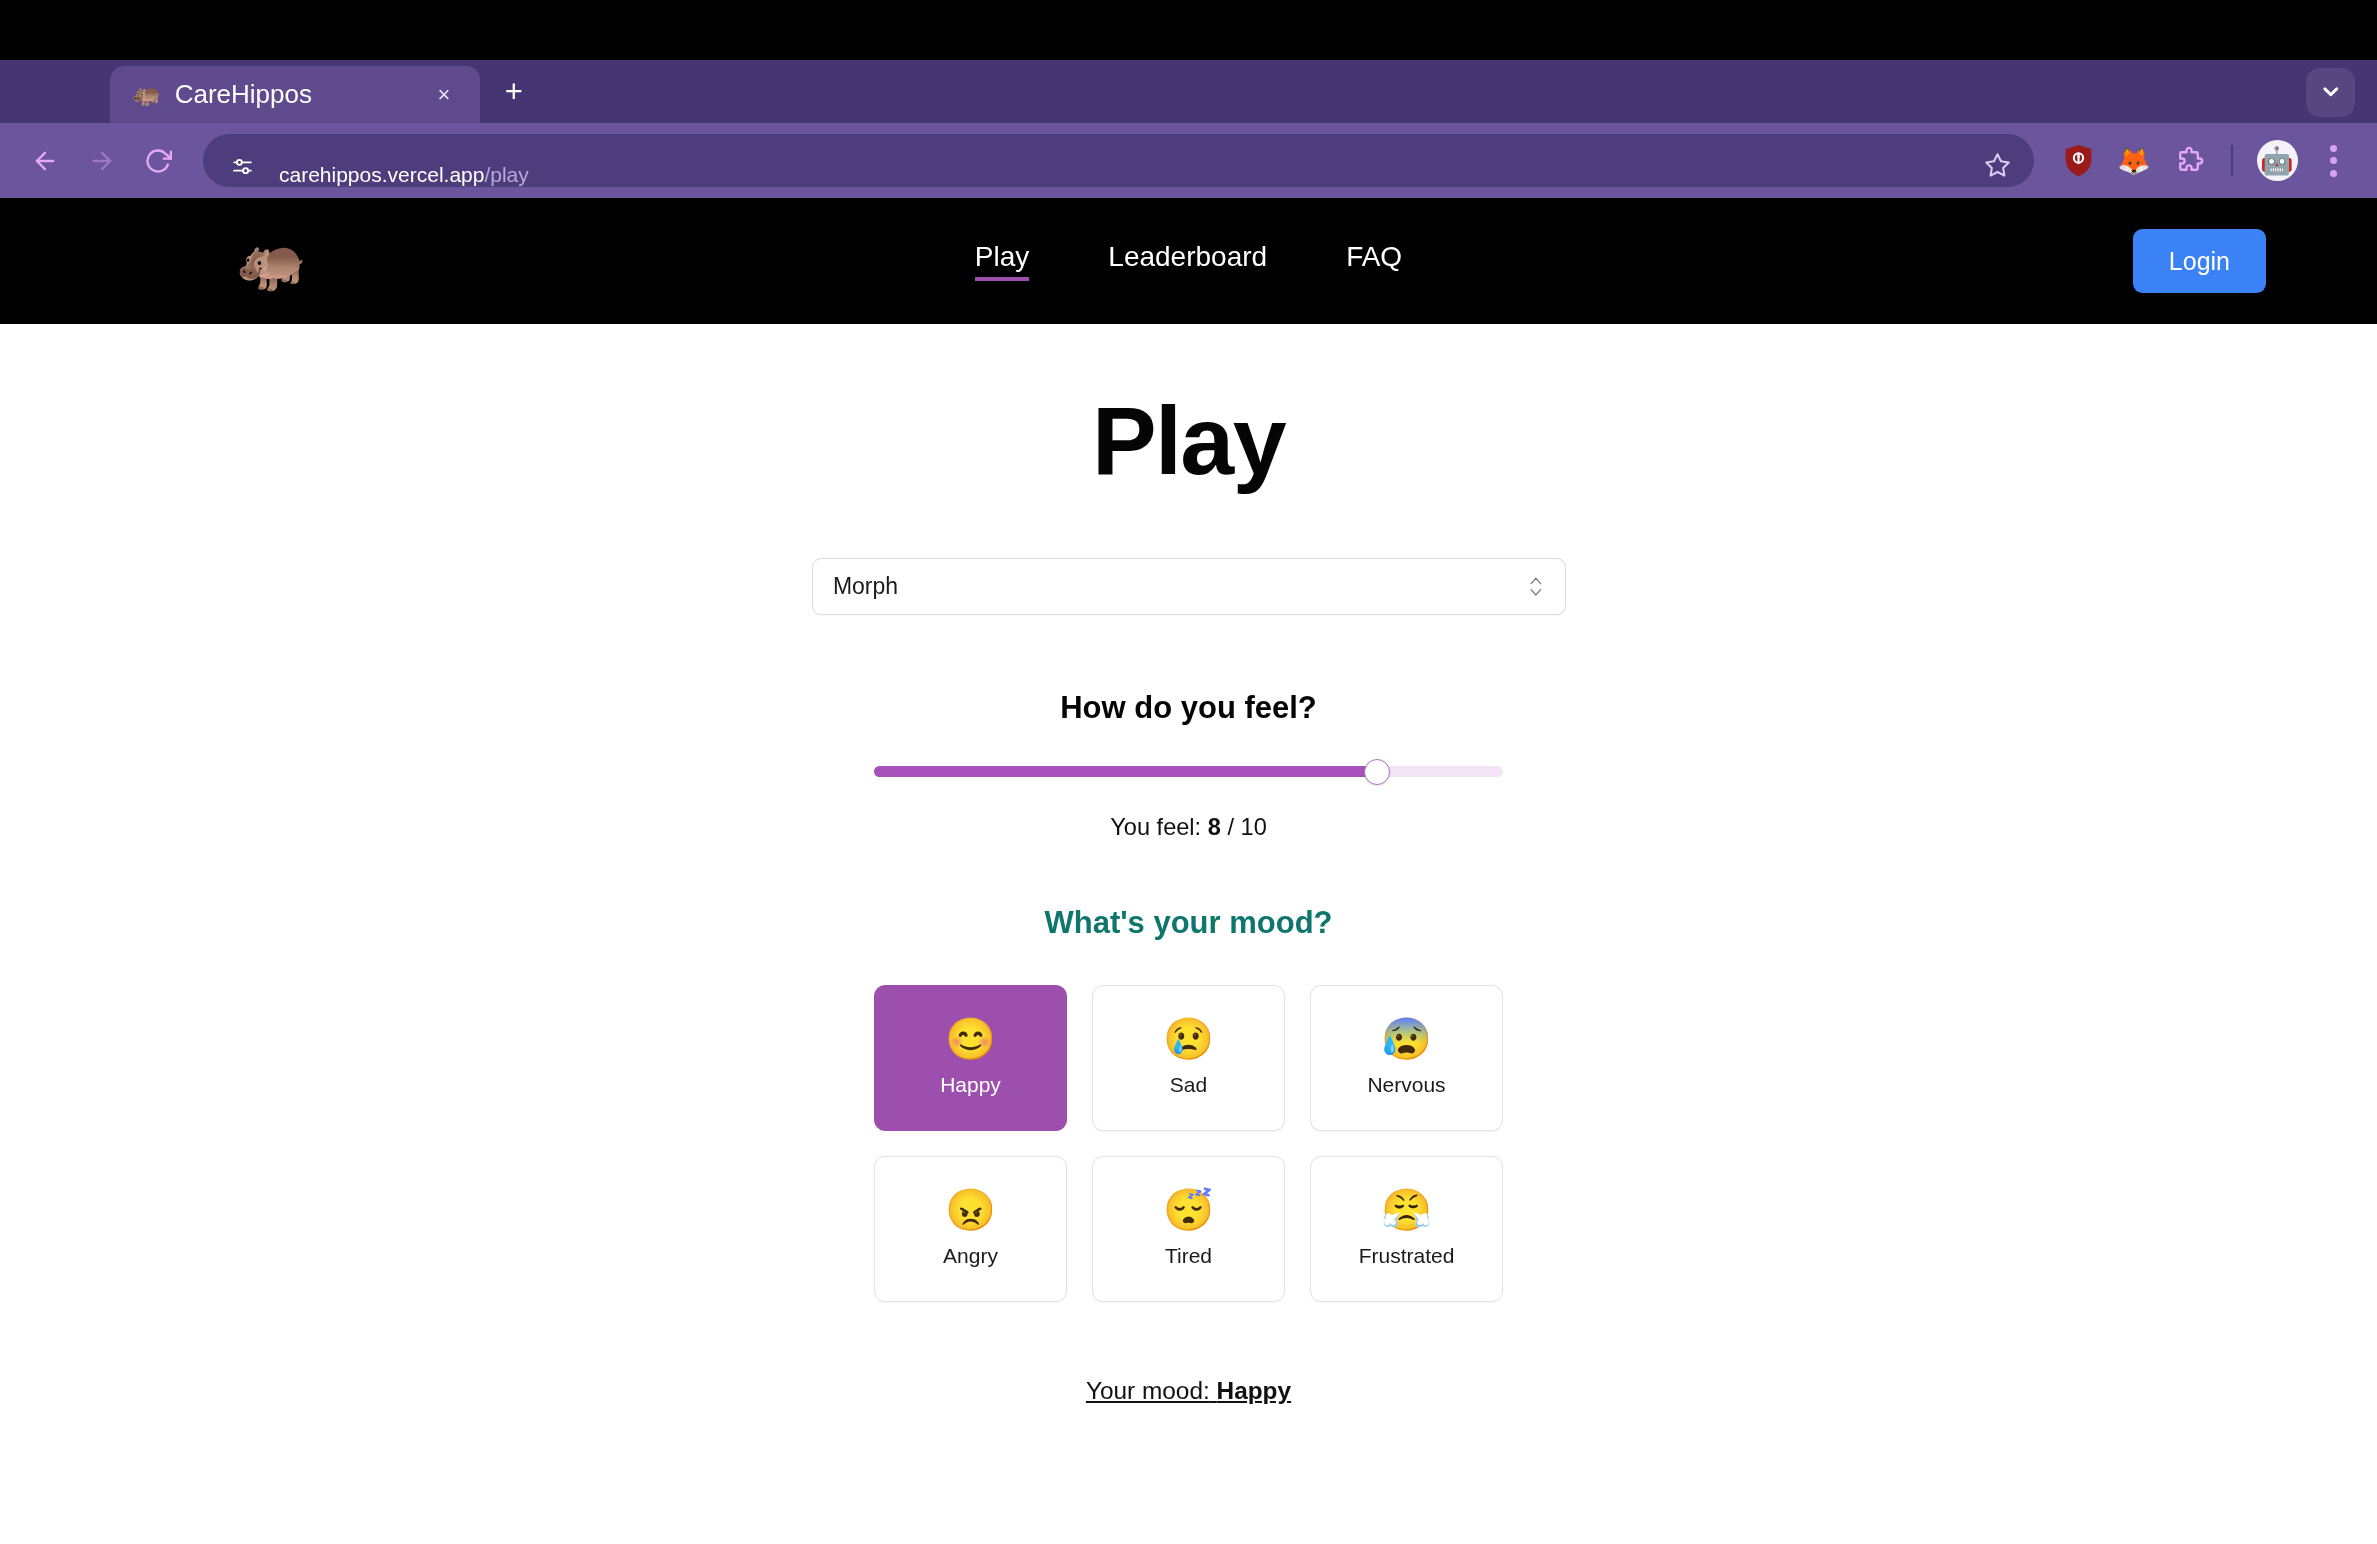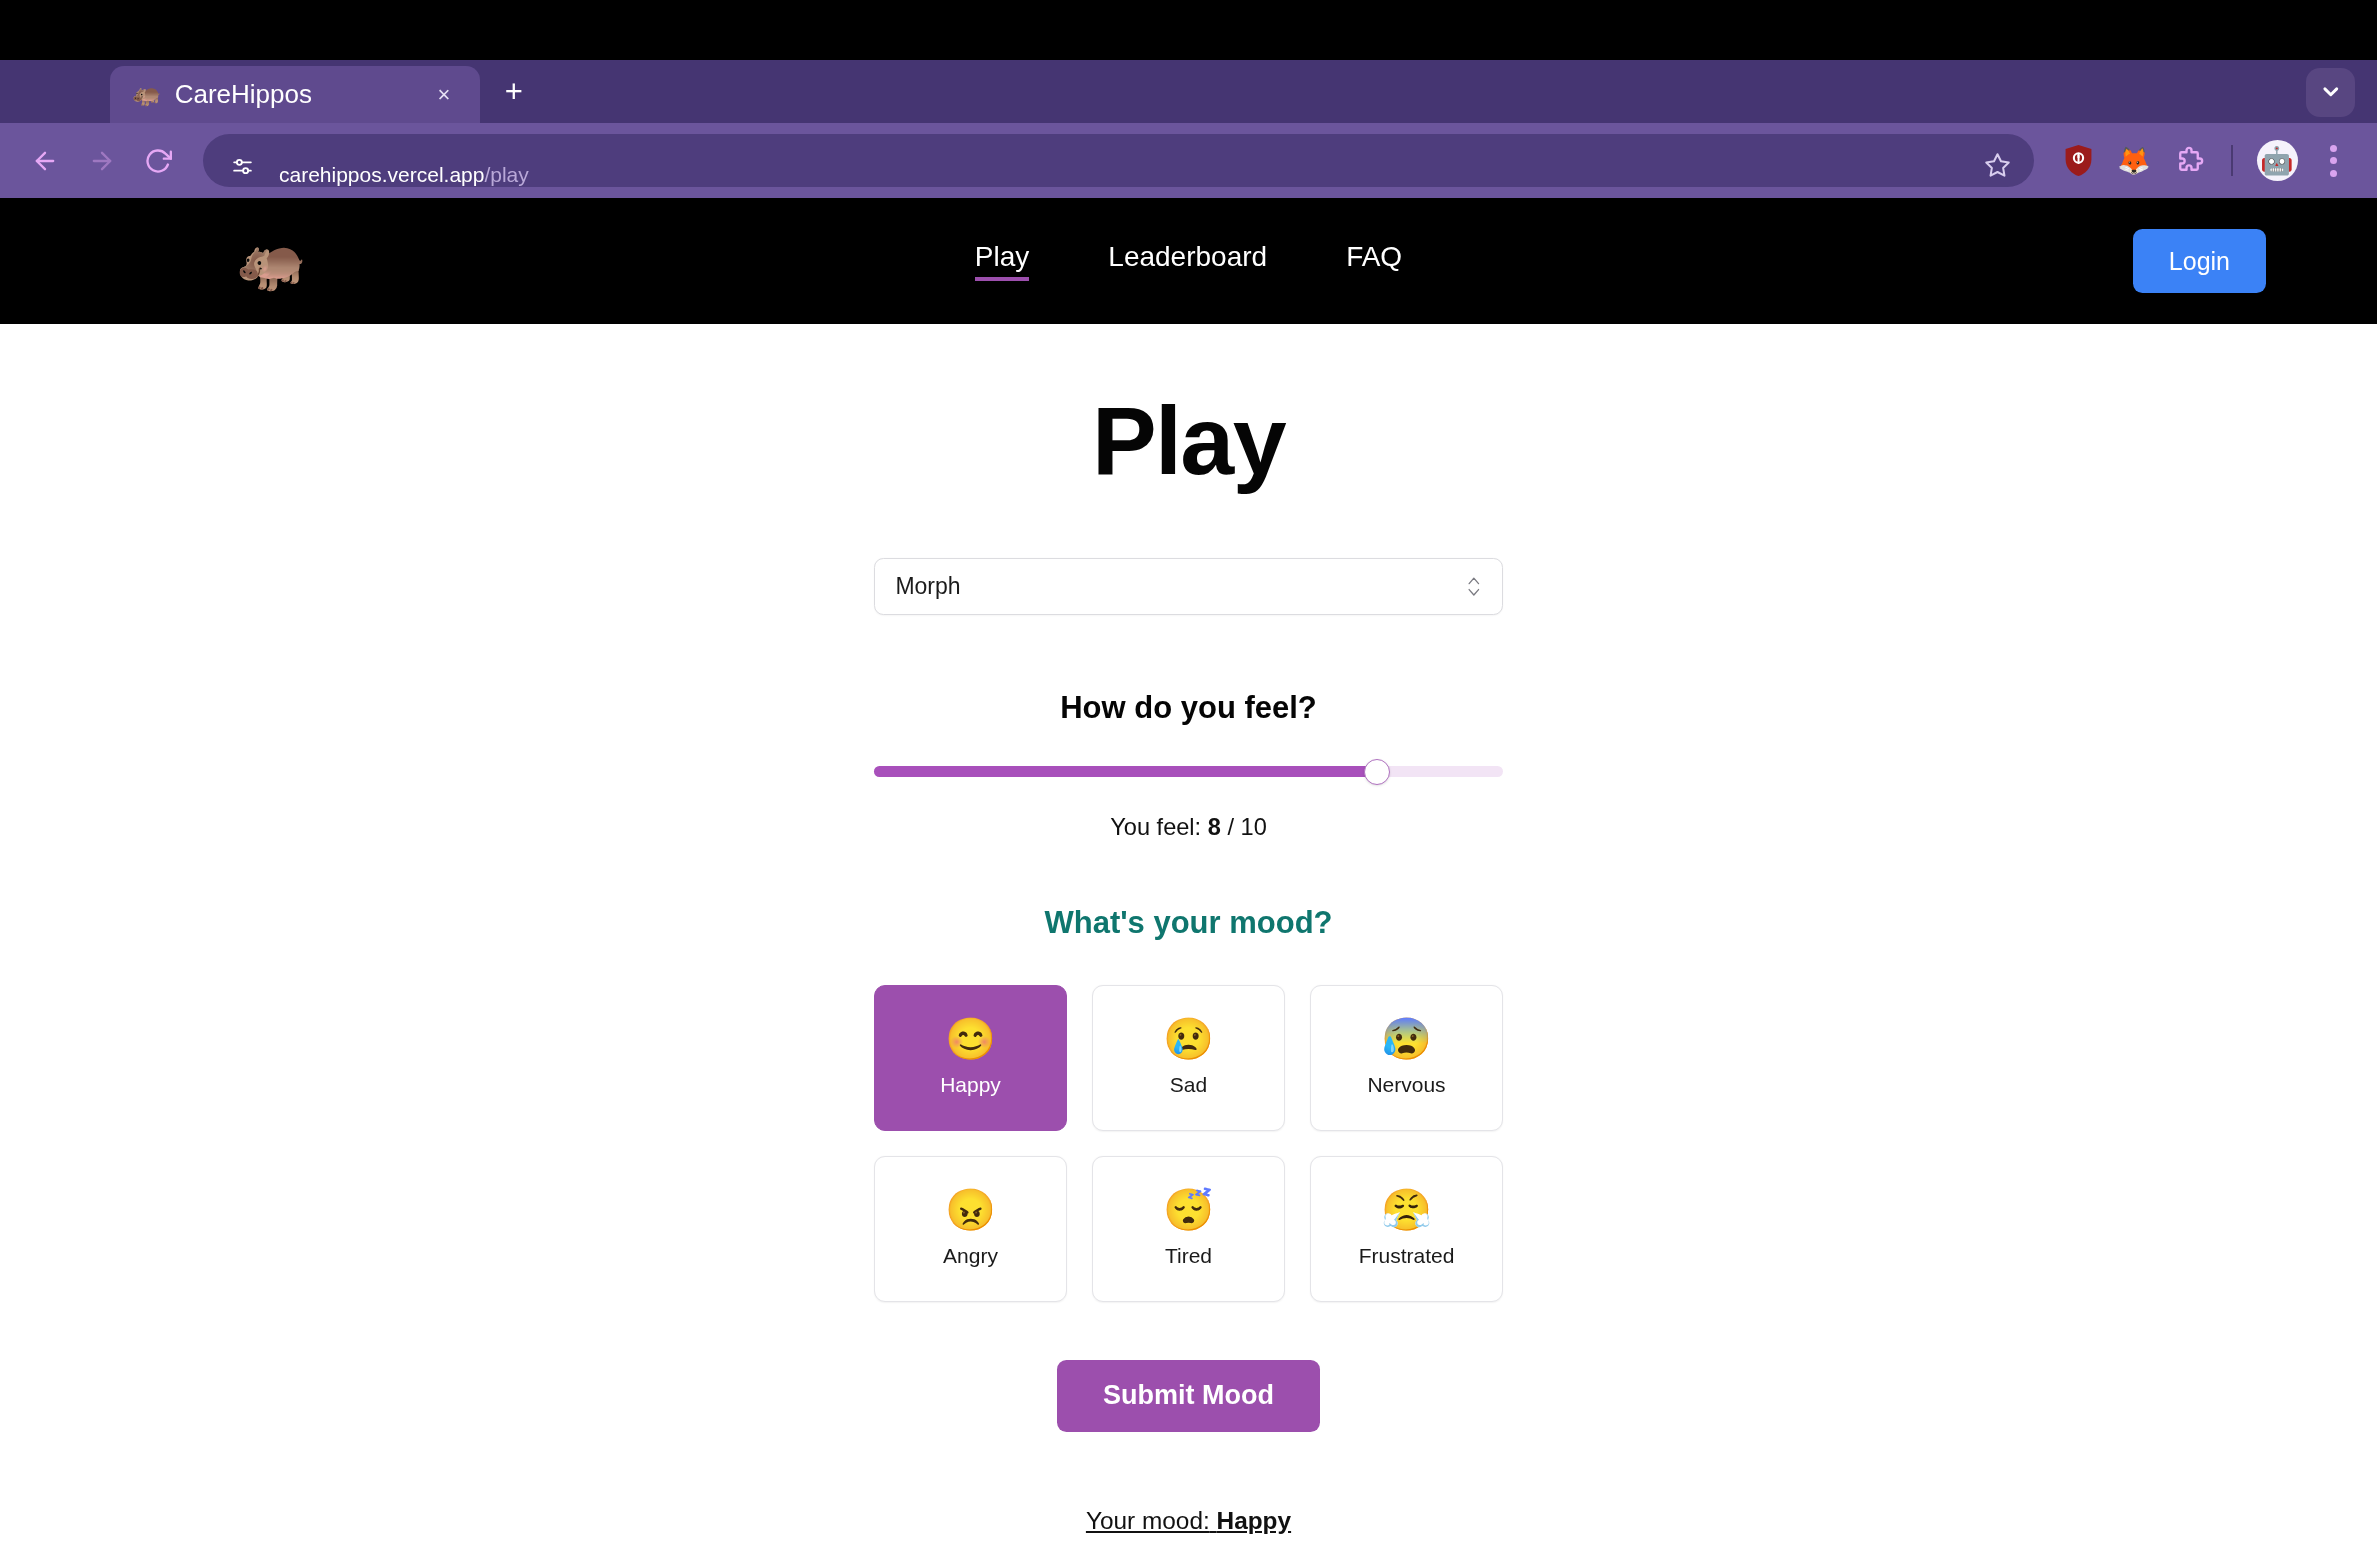--- a/index.html
+++ b/index.html
@@ -290,21 +290,21 @@
   .page-title {
     font-size: 97px;
     font-weight: bold;
     color: #050505;
     letter-spacing: -1.6px;
     line-height: 1;
     margin-bottom: 69px;
   }
 
   .mode-select {
-    width: 629px;
+    width: 754px;
     height: 57px;
     border: 1.6px solid #dcdce0;
     border-radius: 9.4px;
     background: #ffffff;
     display: flex;
     align-items: center;
     padding: 0 20.4px;
     box-shadow: 0 0.8px 1.6px rgba(0,0,0,0.04);
   }
   .mode-select .val {
@@ -571,20 +571,19 @@
         <div class="mood-card">
           <span class="mood-emoji">😴</span>
           <span class="mood-label">Tired</span>
         </div>
         <div class="mood-card">
           <span class="mood-emoji">😤</span>
           <span class="mood-label">Frustrated</span>
         </div>
       </div>
 
-      <button class="submit-btn">Submit Mood</button>
 
       <div class="your-mood"><span>Your mood:</span> <b>Happy</b></div>
 
     </div>
   </div>
 </div>
 
 
 </body></html>

